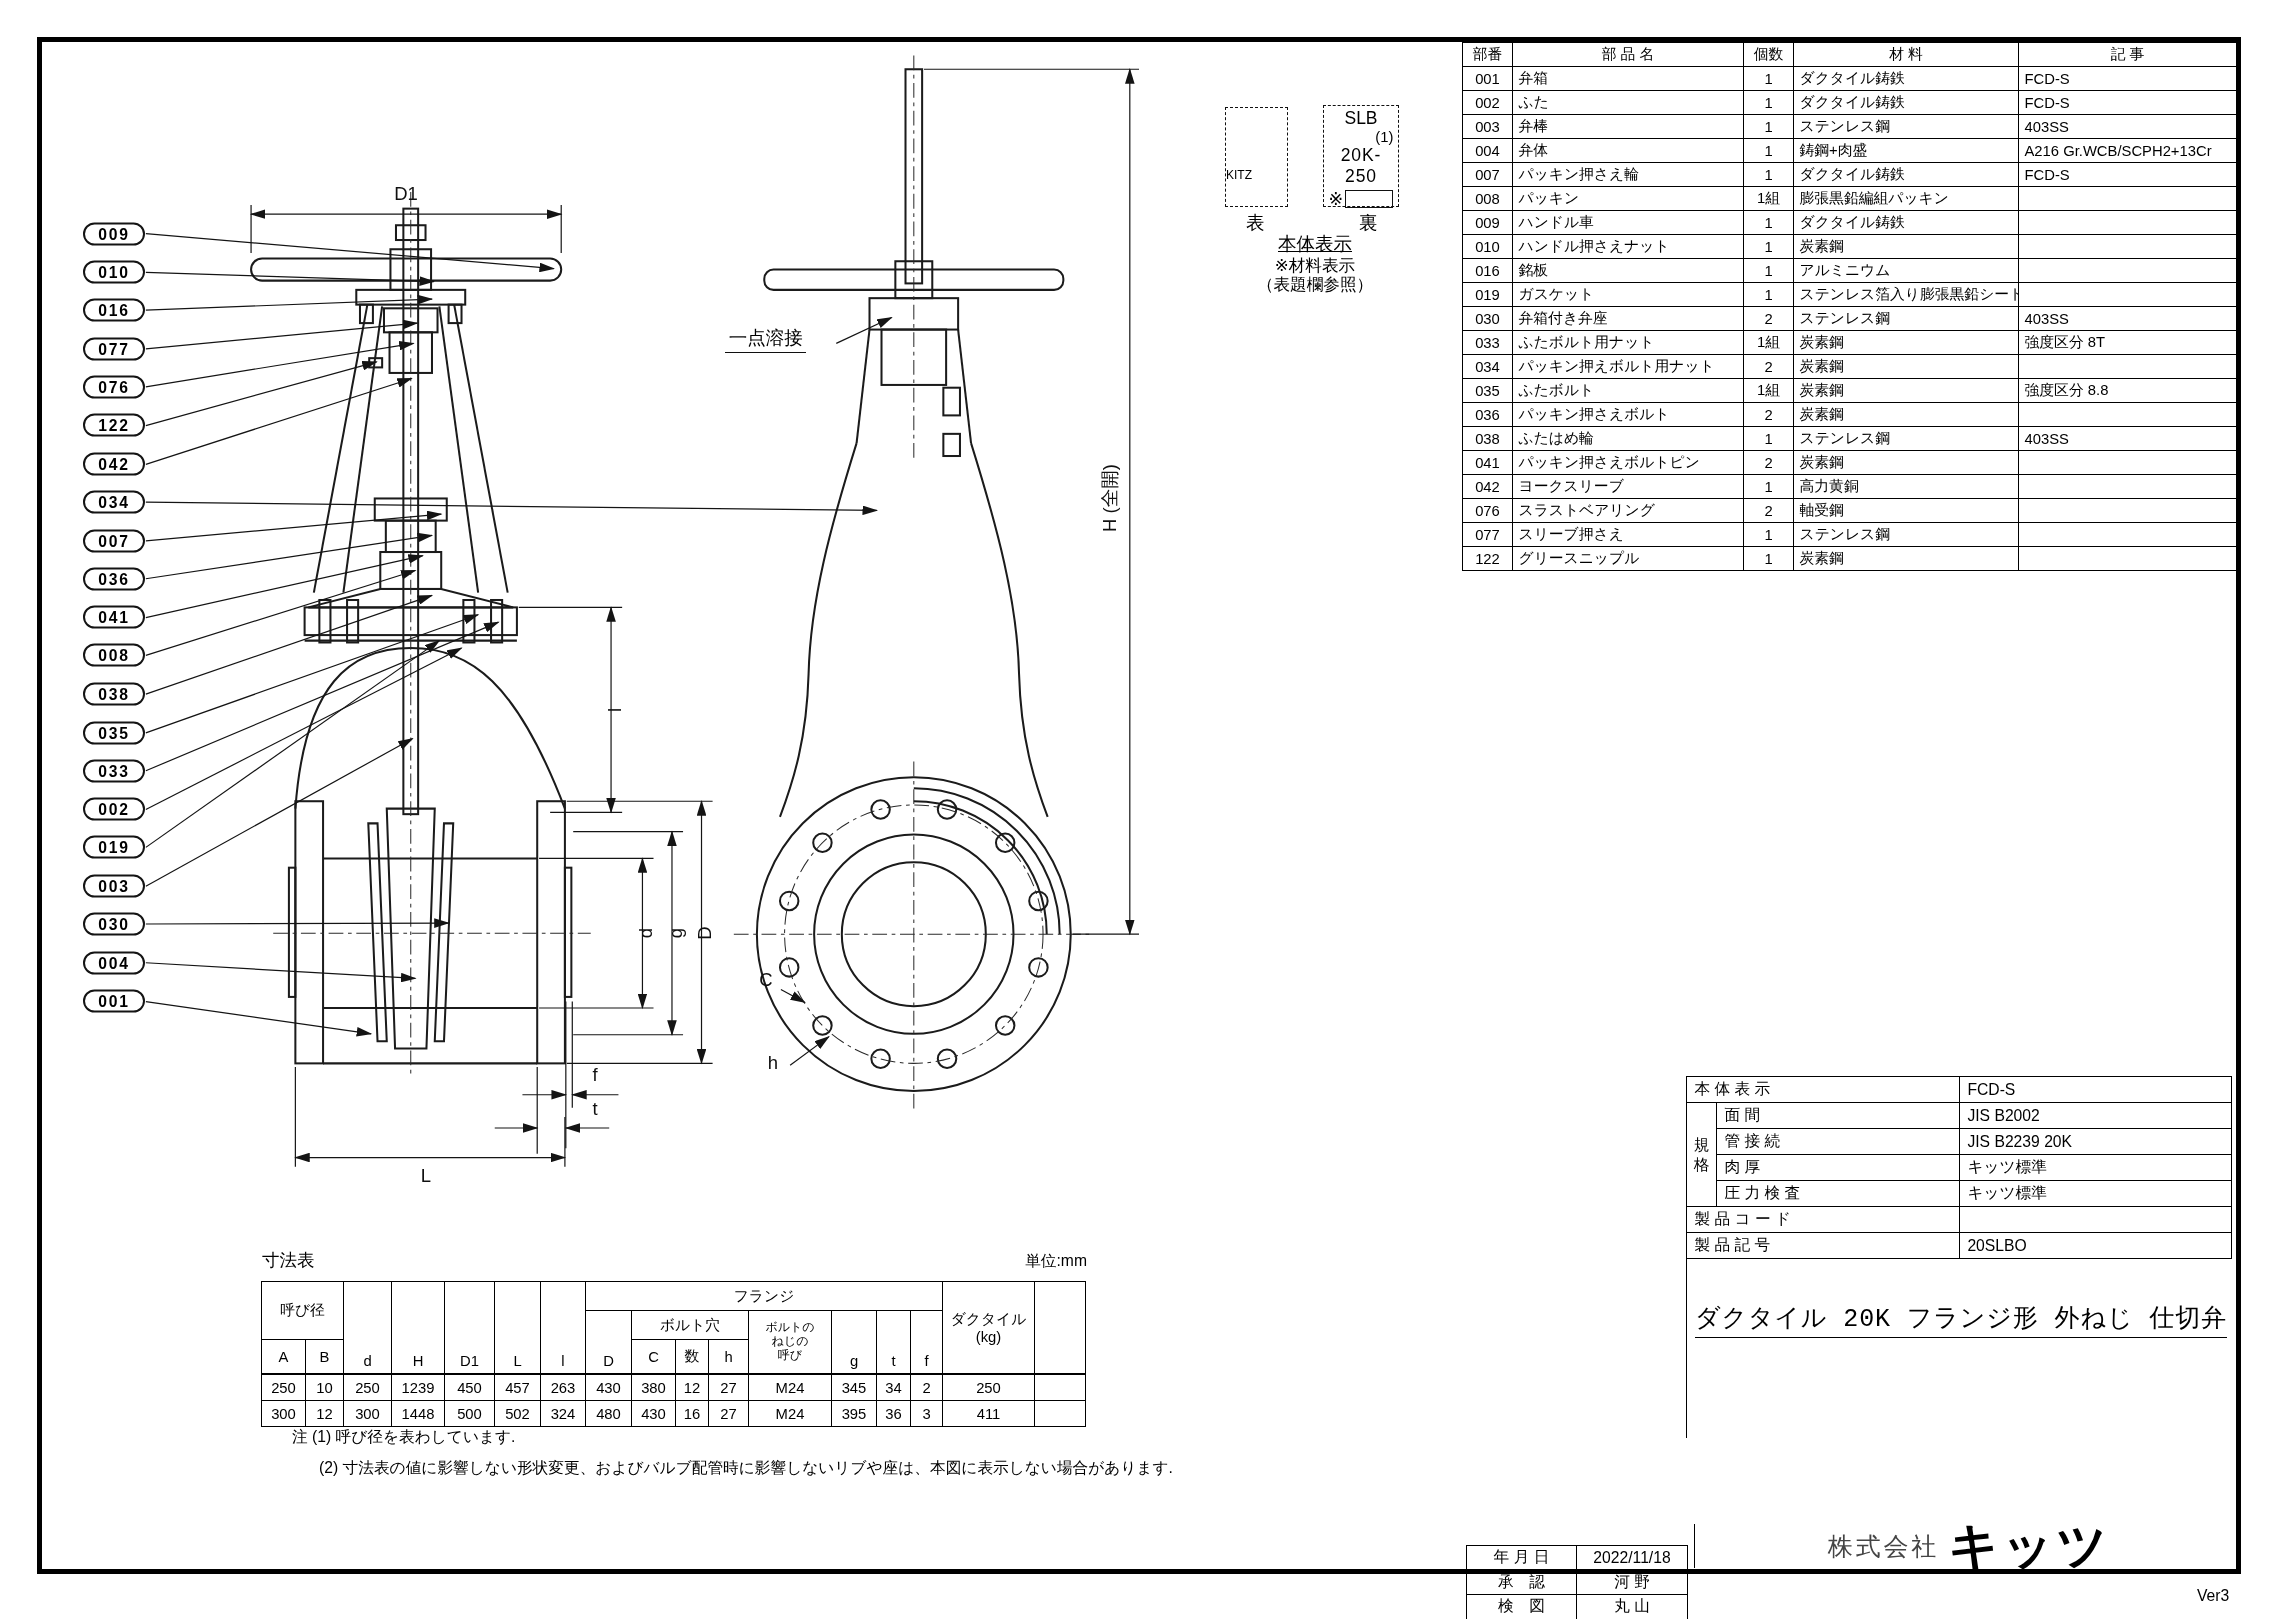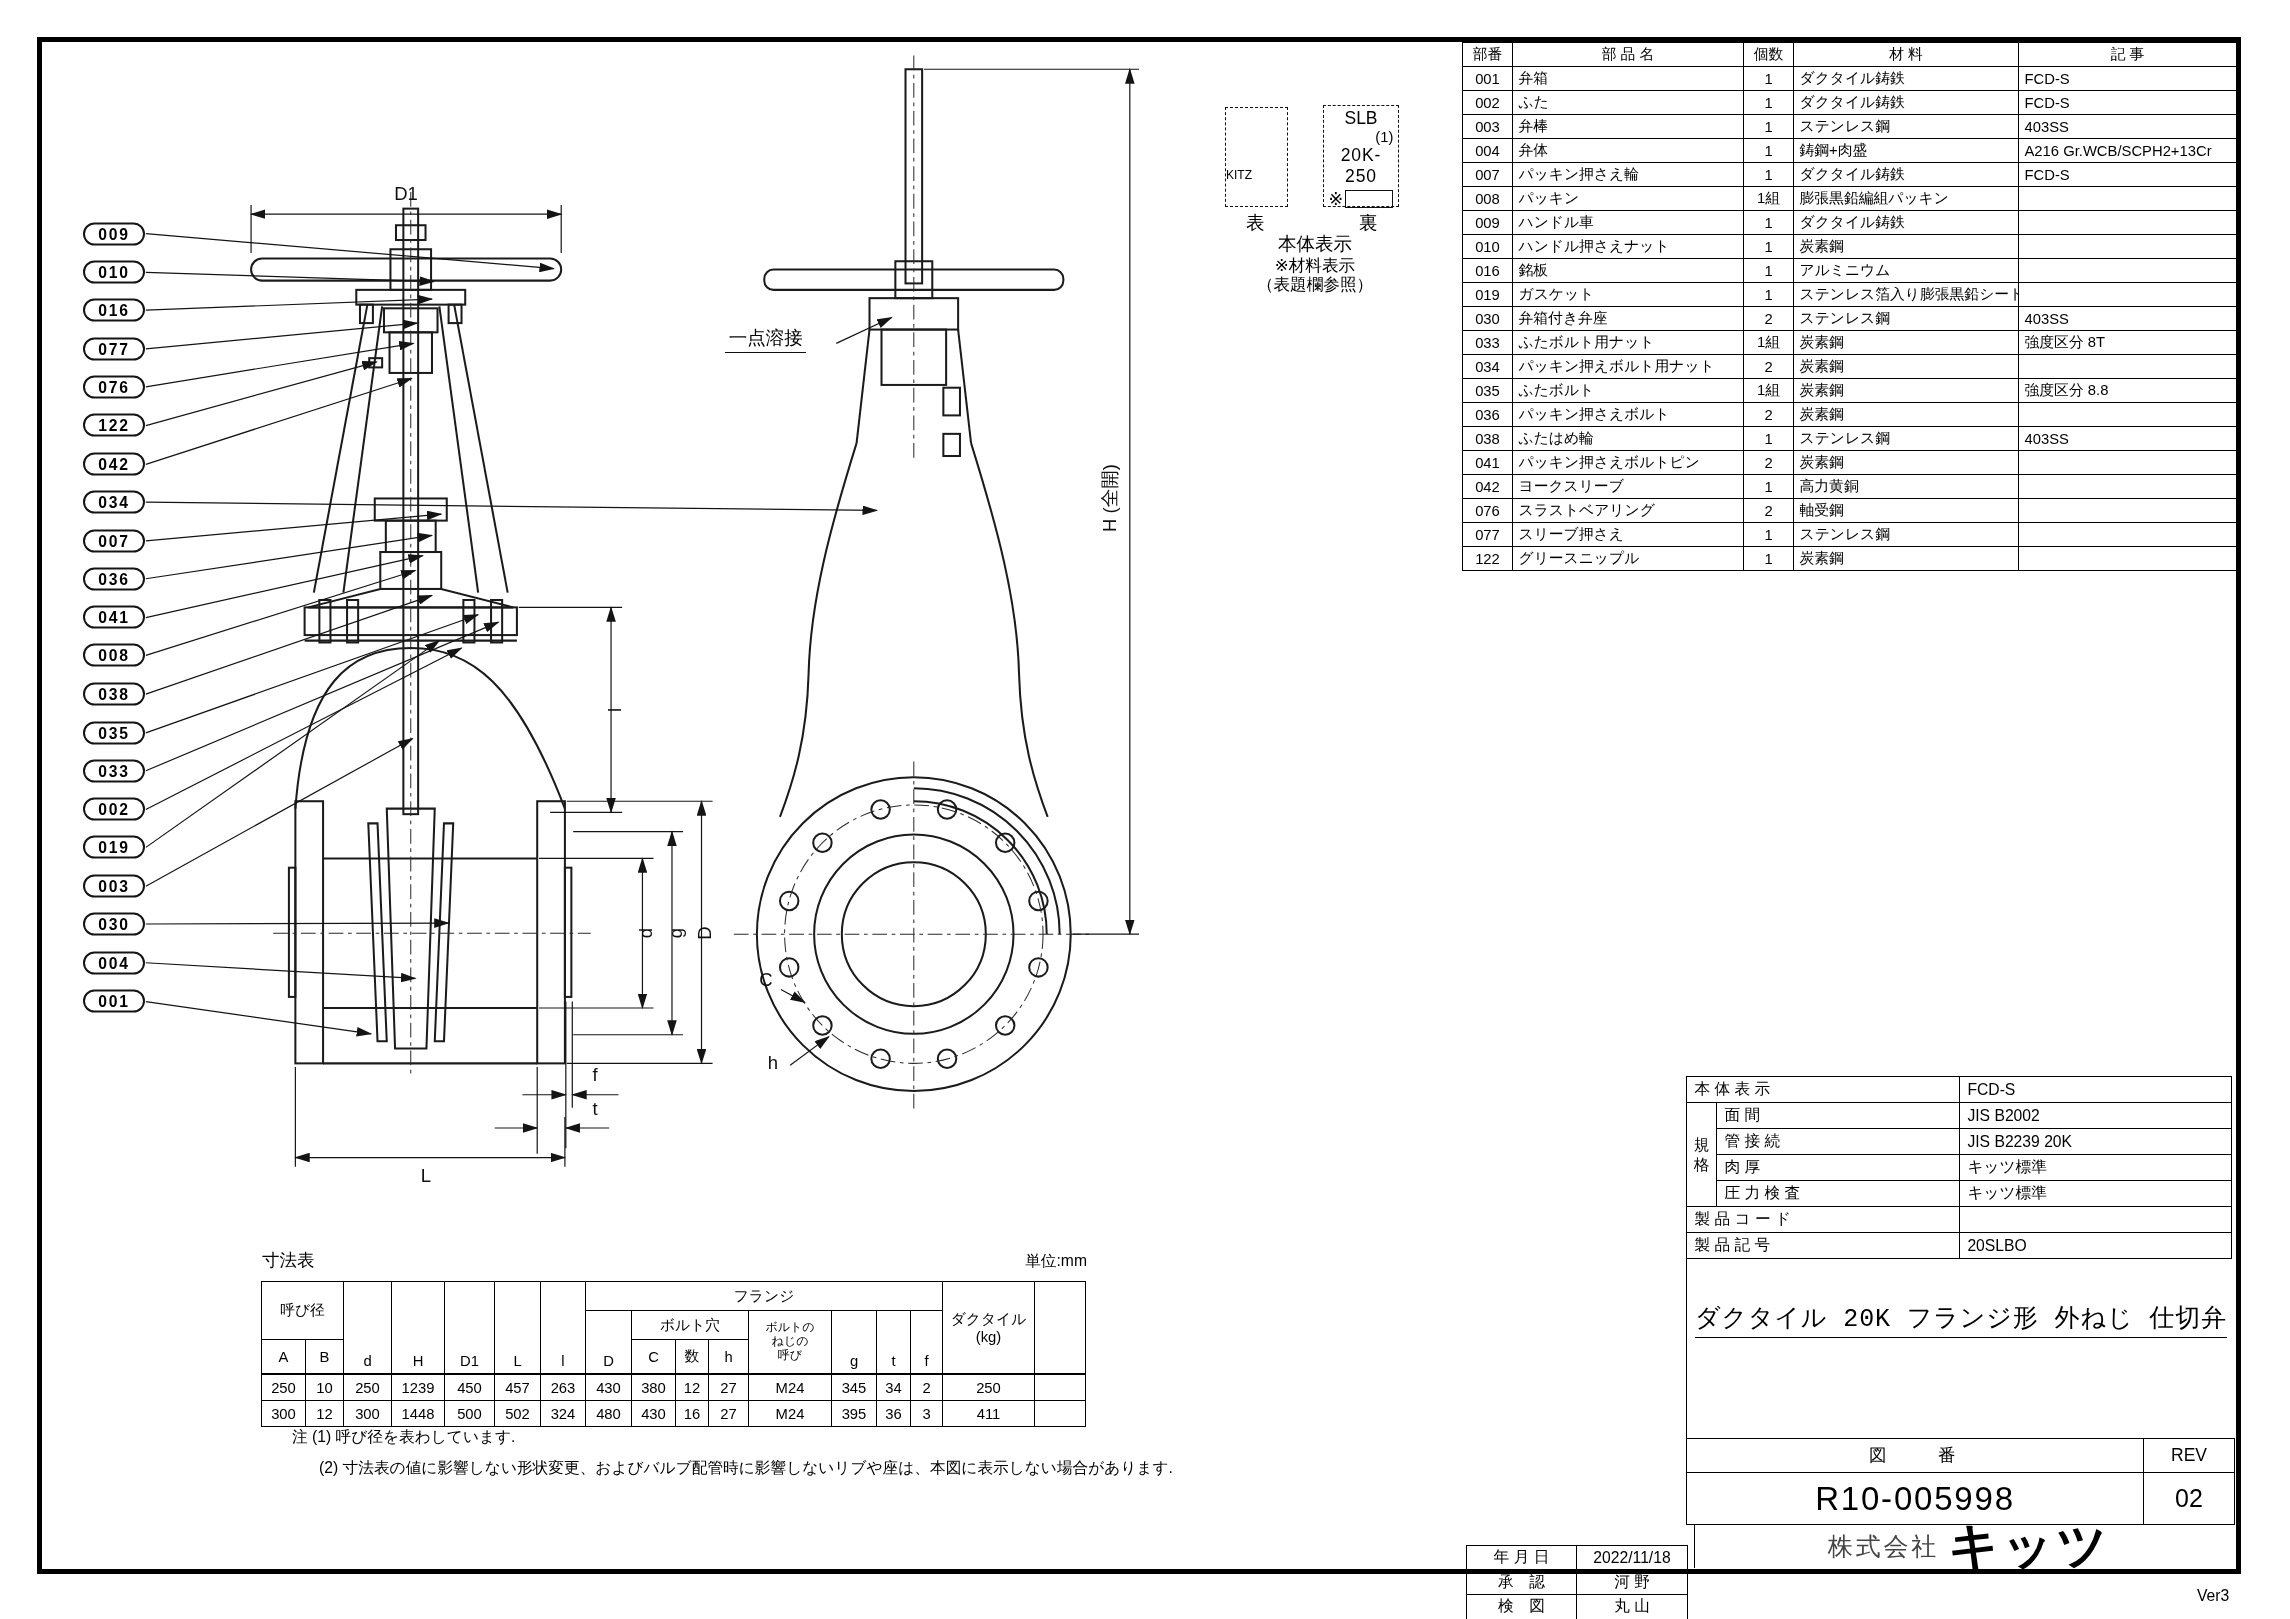--- a/index.html
+++ b/index.html
@@ -32,21 +32,21 @@
     justify-content:flex-start; padding-bottom:24px; font-size:12px; }
   .stamp-slb  { position:absolute; left:1323px; top:105px; width:76px; height:102px;
     border:1.8px dashed #111; box-sizing:border-box; font-size:17.5px; padding:1.8px 4.6px; }
   .stamp-slb .r1 { text-align:center; }
   .stamp-slb .r2 { text-align:right; font-size:14.8px; }
   .stamp-slb .r3 { text-align:center; letter-spacing:0.9px; }
   .stamp-slb .r4 { display:flex; align-items:center; gap:1.8px; margin-top:1.8px; }
   .plate-box { display:inline-block; width:48px; height:15.7px; border:1.8px solid #111; }
   .stamp-cap { position:absolute; font-size:18.5px; }
   .marking-note { position:absolute; left:1232px; top:231px; width:166px; text-align:center; }
-  .marking-note .t1 { font-size:18.5px; }
+  .marking-note .t1 { font-size:18.5px; text-decoration:underline; }
   .marking-note .t2, .marking-note .t3 { font-size:16.6px; line-height:1.15; }
 
   
   .parts-table { position:absolute; left:1462px; top:42px; border-collapse:collapse;
     table-layout:fixed; width:773px; }
   .parts-table td { border:1.4px solid #000; height:23px; padding:0 5.5px;
     font-size:14.8px; overflow:hidden; white-space:nowrap; }
   .parts-table tr.head td { text-align:center; }
   .parts-table td.c { text-align:center; padding:0 1.8px; }
 
@@ -635,30 +635,20 @@
     <tr>
       <td colspan="2">製 品 記 号</td>
       <td>20SLBO</td>
     </tr>
   </tbody>
     </table>
 
   <div class="title-area">
     <div class="product-title">ダクタイル 20K フランジ形 外ねじ 仕切弁</div>
   </div>
-  <div class="zuban-block">
-    <div class="zuban-head">
-      <div class="zl">図　　番</div>
-      <div class="rv">REV</div>
-    </div>
-    <div class="zuban-val">
-      <div class="no">R10-005998</div>
-      <div class="rev">02</div>
-    </div>
-  </div>
   <div class="company-row">
     <span class="company-prefix">株式会社</span>
     <span class="company-logo">キッツ</span>
   </div>
 
   <table class="approval-table">
     <colgroup>
         <col style="width:110px">
         <col style="width:111px">
       </colgroup>

